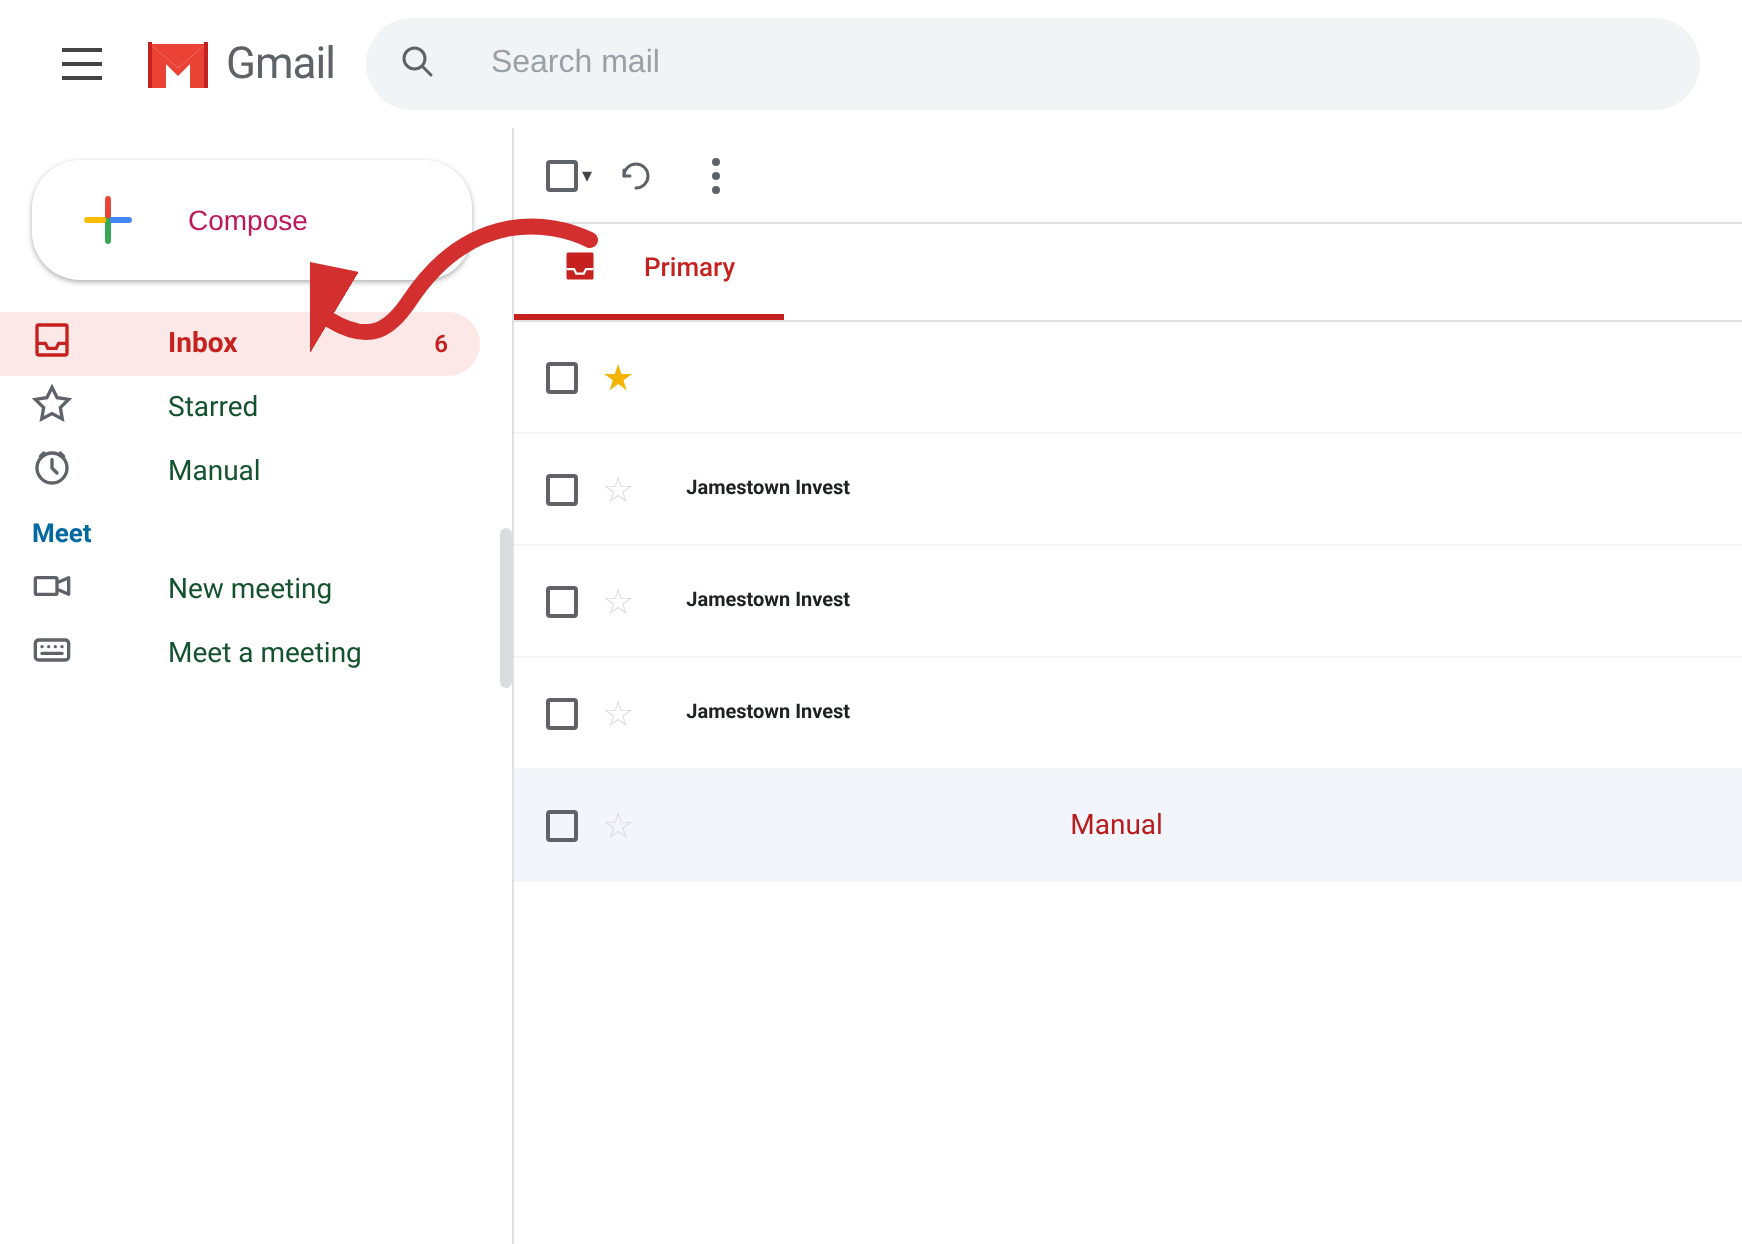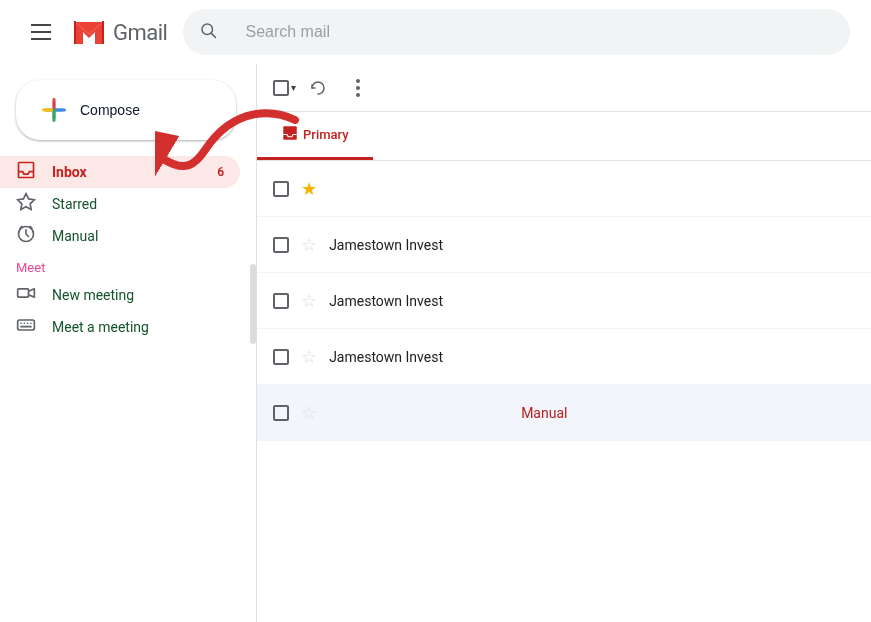--- a/index.html
+++ b/index.html
@@ -79,24 +79,24 @@
       padding: 8px 0;
       overflow: hidden;
     }
     .compose-btn {
       margin: 8px 16px 16px 16px;
       background: #fff;
       border: none;
       border-radius: 24px;
       box-shadow: 0 1px 3px rgba(0,0,0,0.2), 0 1px 2px rgba(0,0,0,0.14);
       padding: 16px 24px;
-      display: flex; align-items: center; gap: 12px;
+      display: flex; align-items: center; gap: 26px;
       cursor: pointer;
       font-size: 14px; font-weight: 500;
-      color: #0f172a;
+      color: #be185d;
       width: 220px;
     }
     .compose-plus {
       width: 28px; height: 28px;
       display: flex; align-items: center; justify-content: center;
     }
     .compose-plus svg { width: 28px; height: 28px; }
 
     .nav-item {
       display: flex;
@@ -109,32 +109,32 @@
       color: #14532d;
       gap: 16px;
       margin-right: 16px;
     }
     .nav-item.active {
       background: #fce8e6;
       color: #c5221f;
       font-weight: 700;
     }
     .nav-item-icon { font-size: 18px; flex-shrink: 0; width: 20px; text-align: center; }
-    .nav-item-label { flex: 1; }
+    .nav-item-label { flex: 1; margin-left: 32px; }
     .nav-item-badge {
       font-size: 12px;
       font-weight: 600;
       color: #c5221f;
     }
 
     .nav-section-label {
       padding: 8px 16px 4px 16px;
       font-size: 13px;
-      font-weight: 400;
-      color: #ec4899;
+      font-weight: 700;
+      color: #0369a1;
     }
 
     
     .content {
       flex: 1;
       border-left: 1px solid #e0e0e0;
       display: flex;
       flex-direction: column;
       overflow: hidden;
     }
@@ -170,21 +170,21 @@
 
     
     .tabs {
       display: flex;
       border-bottom: 1px solid #e0e0e0;
       background: #fff;
     }
     .tab {
       display: flex;
       align-items: center;
-      gap: 4px;
+      gap: 23px;
       padding: 0 24px;
       height: 48px;
       cursor: pointer;
       font-size: 13px;
       color: #5f6368;
       border-bottom: 3px solid transparent;
       position: relative;
     }
     .tab.active {
       color: #c5221f;
@@ -214,27 +214,28 @@
     }
     .star-icon {
       font-size: 18px;
       flex-shrink: 0;
       cursor: pointer;
     }
     .star-filled { color: #f4b400; }
     .star-empty { color: #dadce0; }
     .email-sender {
       width: 180px;
-      font-size: 14px;
-      font-weight: 400;
+      font-size: 10px;
+      font-weight: 700;
       color: #202124;
       white-space: nowrap;
       overflow: hidden;
       text-overflow: ellipsis;
       flex-shrink: 0;
+      margin-left: 14px;
     }
     .email-subject {
       flex: 1;
       font-size: 14px;
       color: #b91c1c;
       white-space: nowrap;
       overflow: hidden;
       text-overflow: ellipsis;
     }
 

